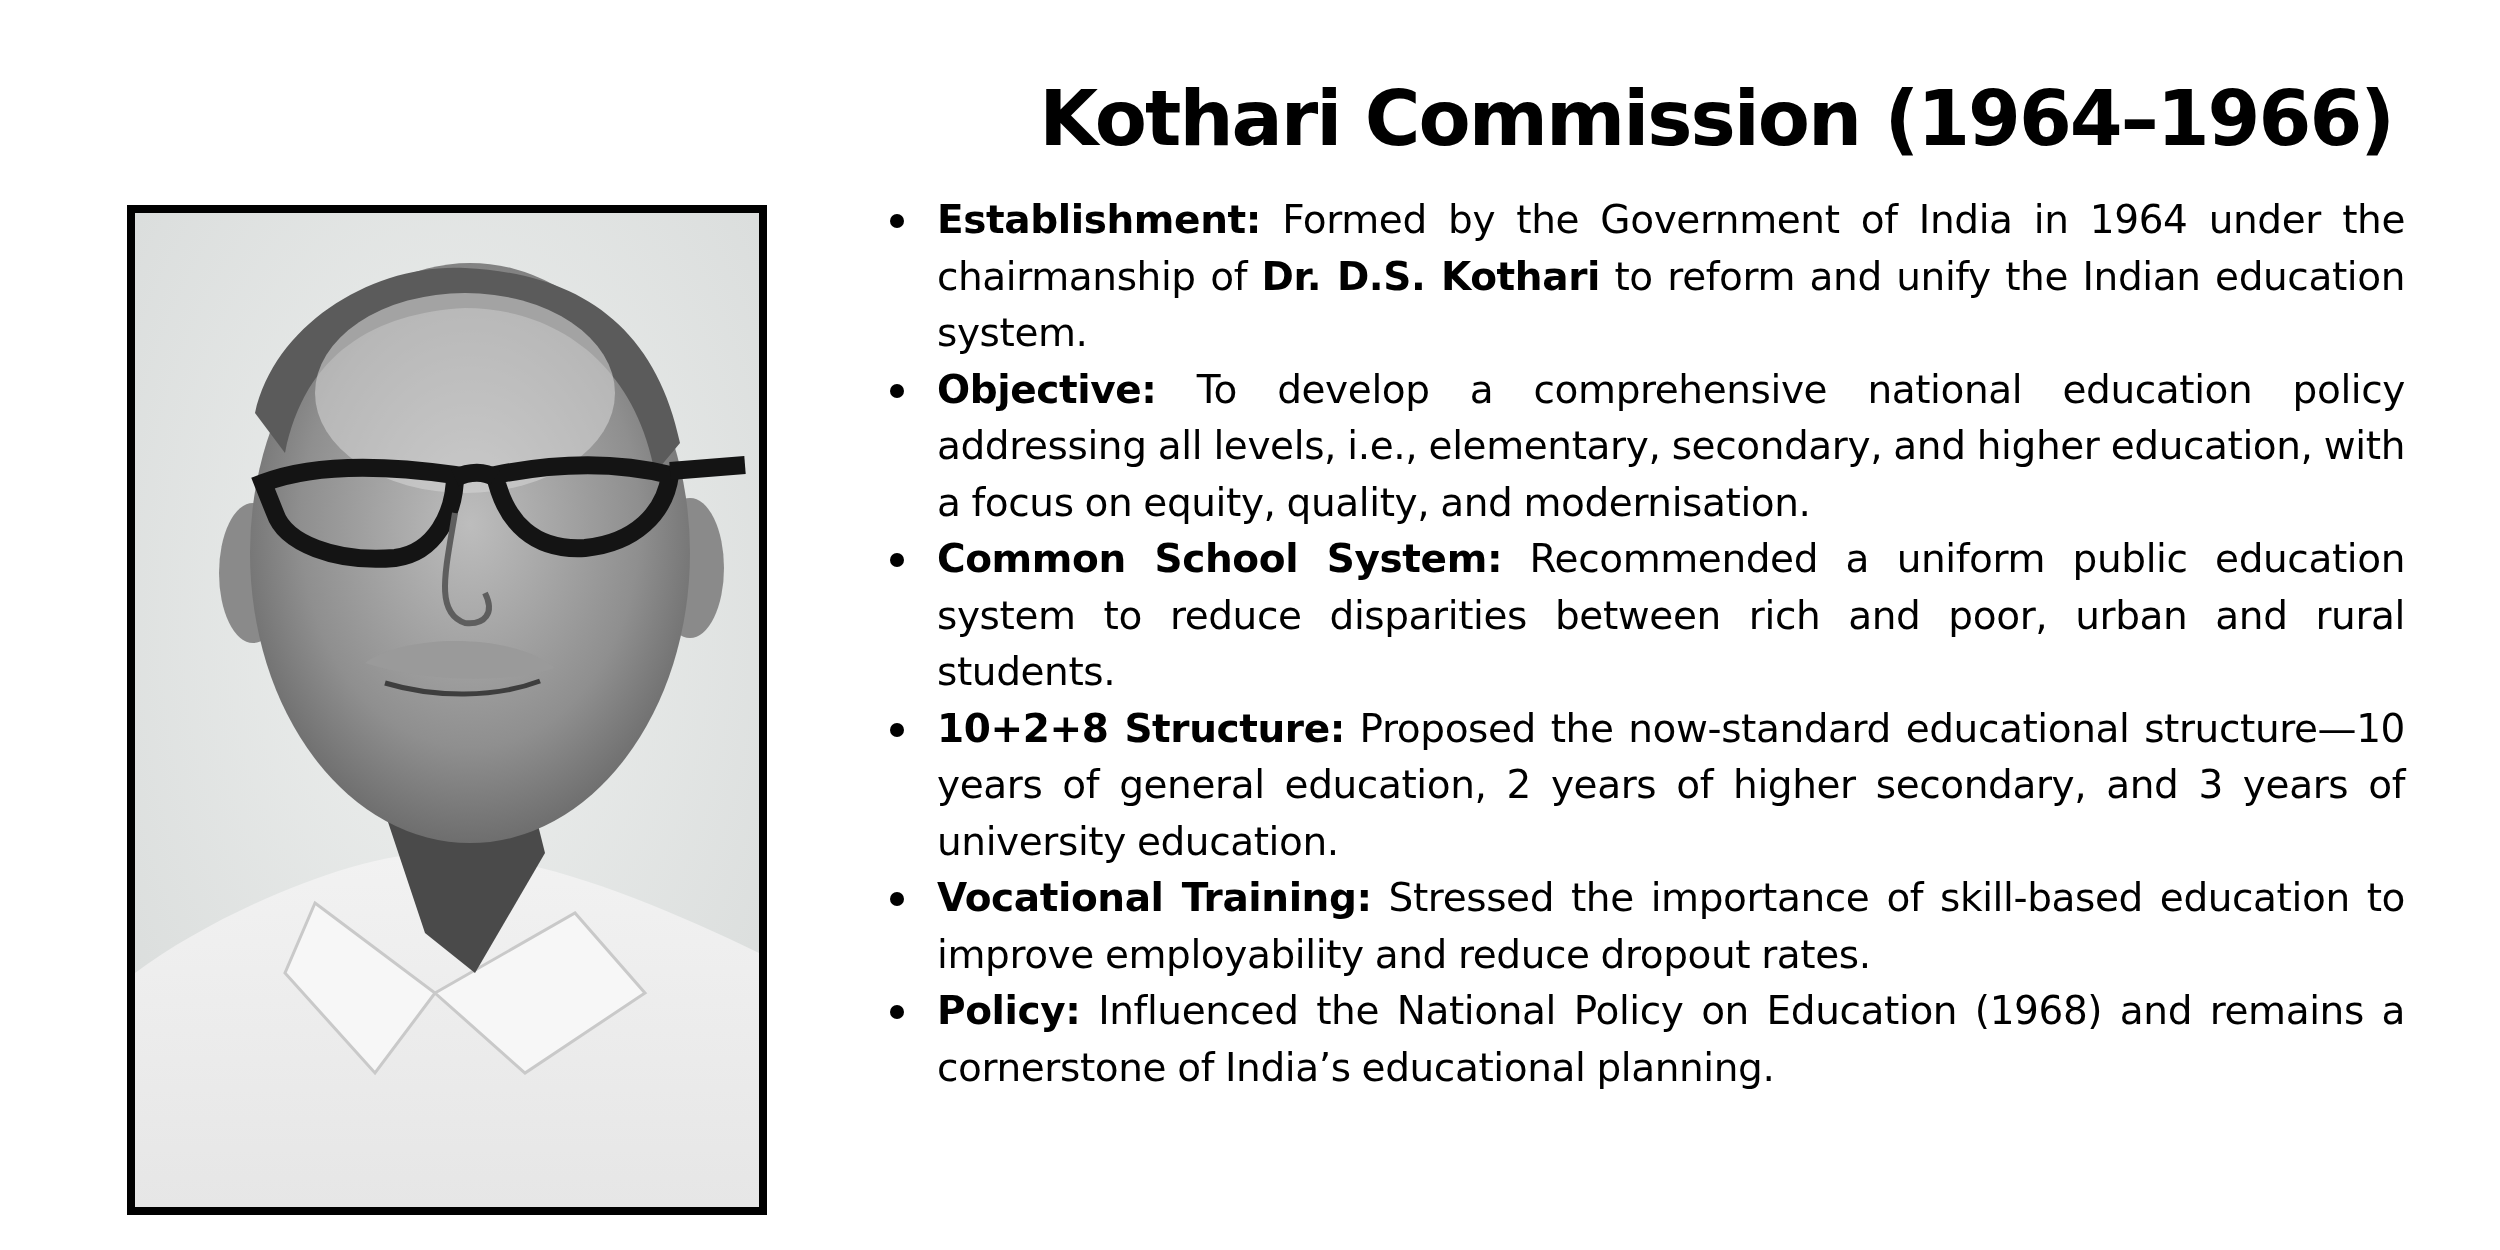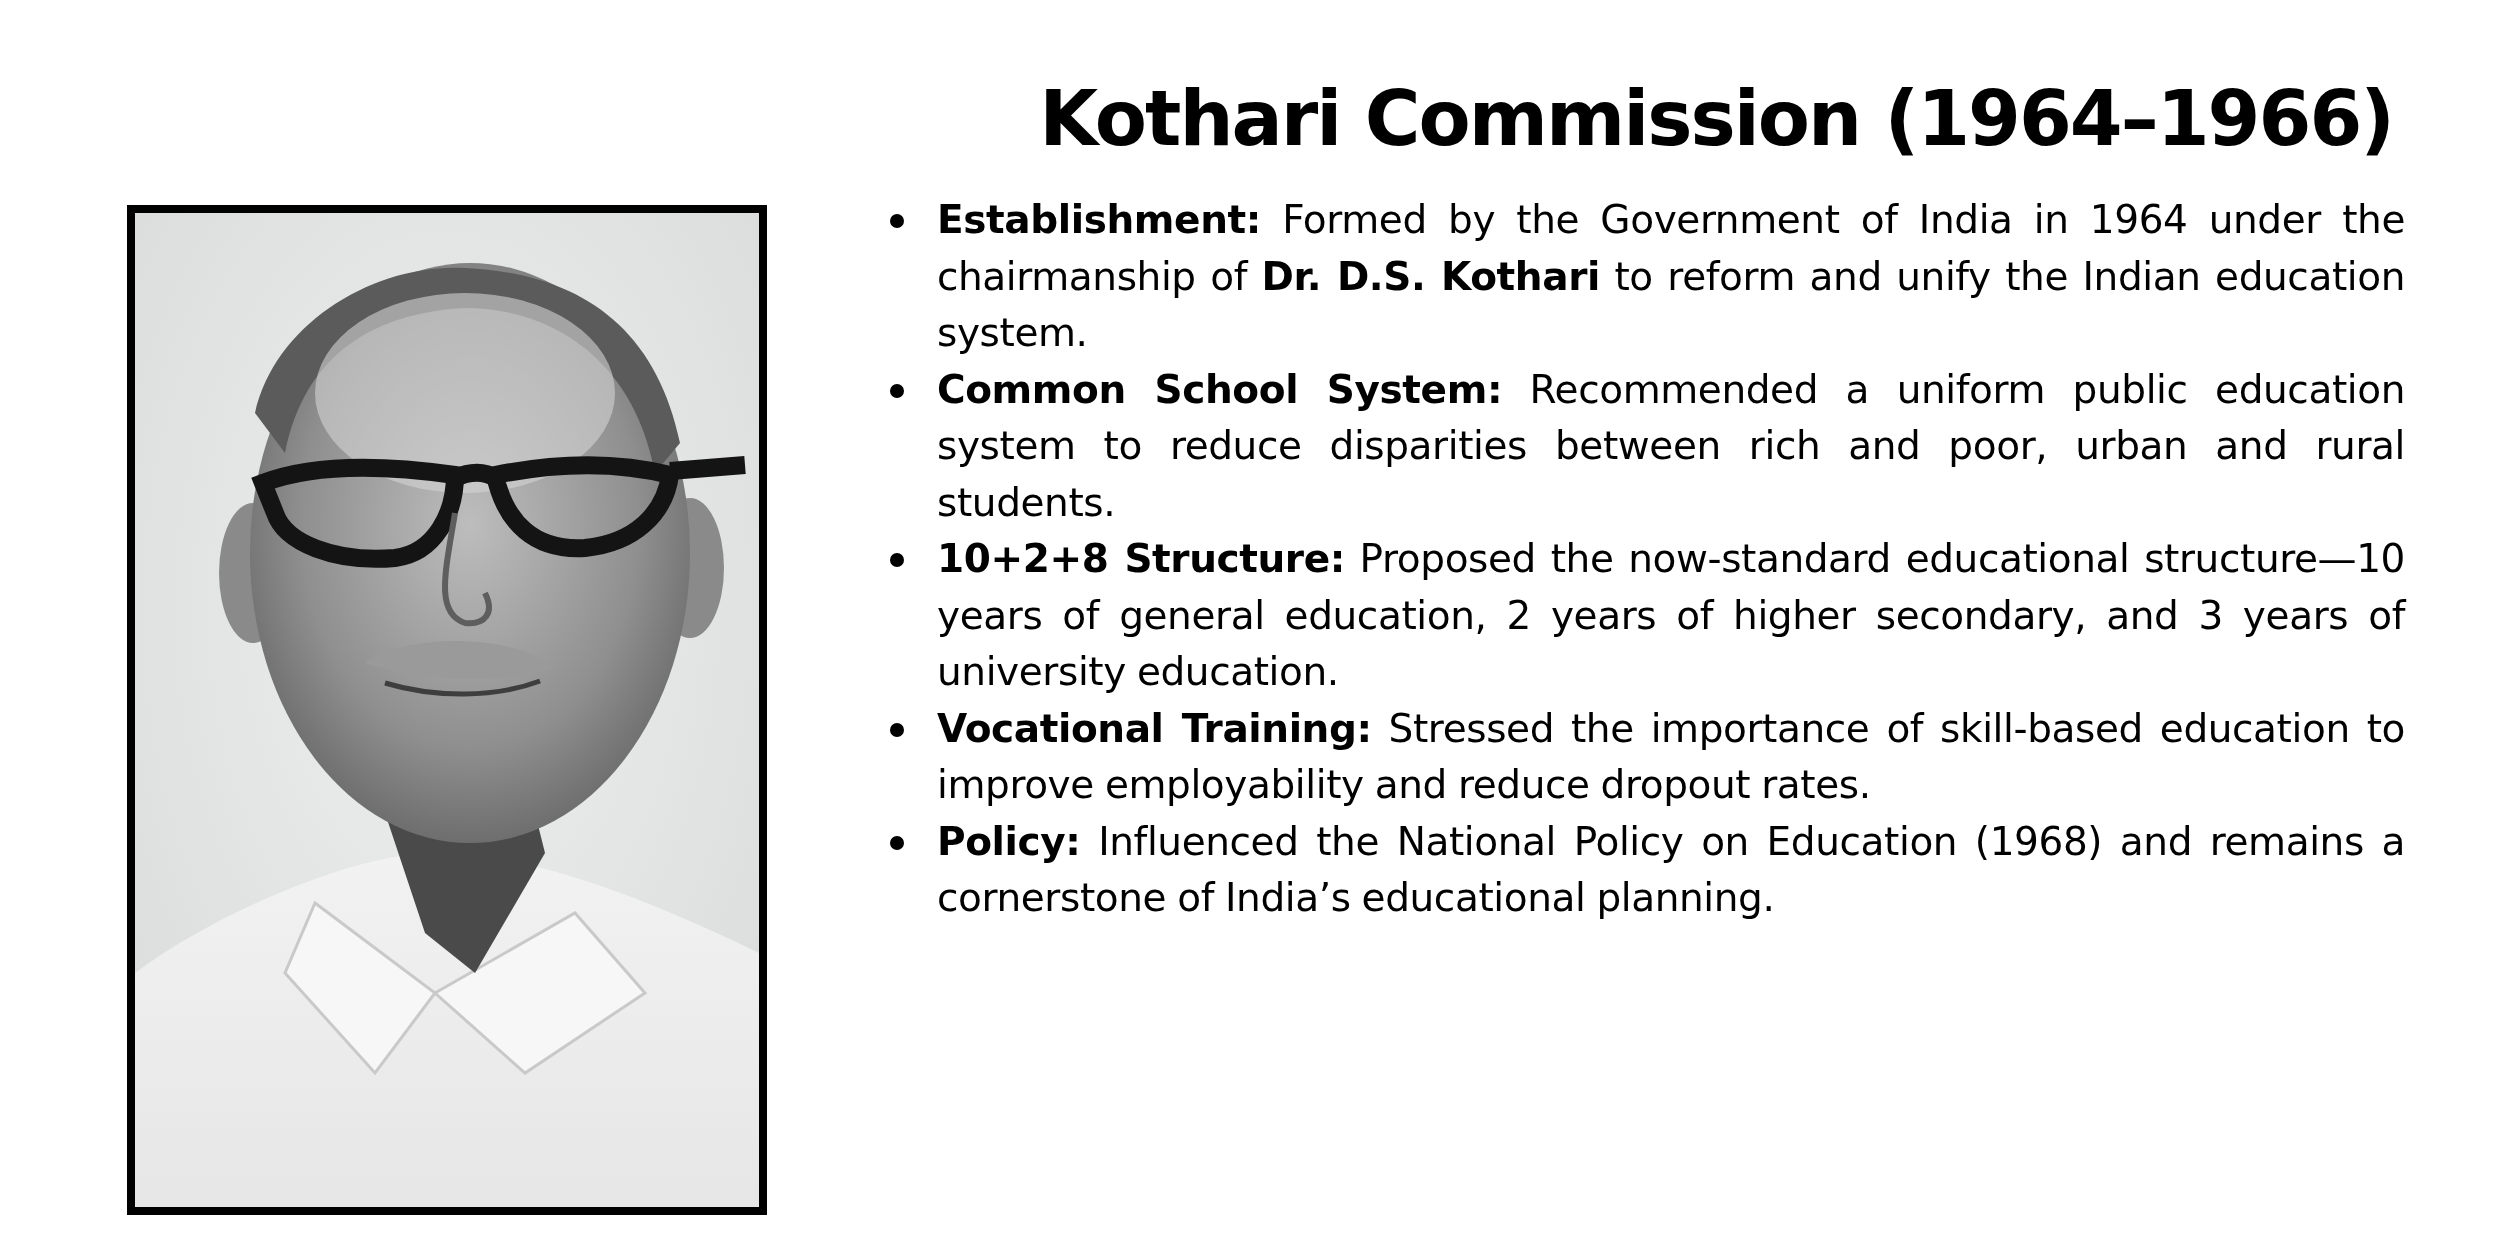--- a/index.html
+++ b/index.html
@@ -81,20 +81,23 @@
 
     <path d="M250,470 C300,485 360,485 405,468" fill="none" stroke="#3e3e3e" stroke-width="5"></path>
   </svg>
 </div>
 
 <ul class="bullets">
   <li>
     <span class="dot"></span><span class="lbl">Establishment:</span><span> Formed by the Government of India in 1964 under the chairmanship of </span><span class="em">Dr. D.S. Kothari</span><span> to reform and unify the Indian education system.</span>
   </li>
   <li>
+    <span class="dot"></span><span class="lbl">Objective:</span><span> To develop a comprehensive national education policy addressing all levels, i.e., elementary, secondary, and higher education, with a focus on equity, quality, and modernisation.</span>
+  </li>
+  <li>
     <span class="dot"></span><span class="lbl">Common School System:</span><span> Recommended a uniform public education system to reduce disparities between rich and poor, urban and rural students.</span>
   </li>
   <li>
     <span class="dot"></span><span class="lbl">10+2+8 Structure:</span><span> Proposed the now-standard educational structure—10 years of general education, 2 years of higher secondary, and 3 years of university education.</span>
   </li>
   <li>
     <span class="dot"></span><span class="lbl">Vocational Training:</span><span> Stressed the importance of skill-based education to improve employability and reduce dropout rates.</span>
   </li>
   <li>
     <span class="dot"></span><span class="lbl">Policy:</span><span> Influenced the National Policy on Education (1968) and remains a cornerstone of India’s educational planning.</span>

